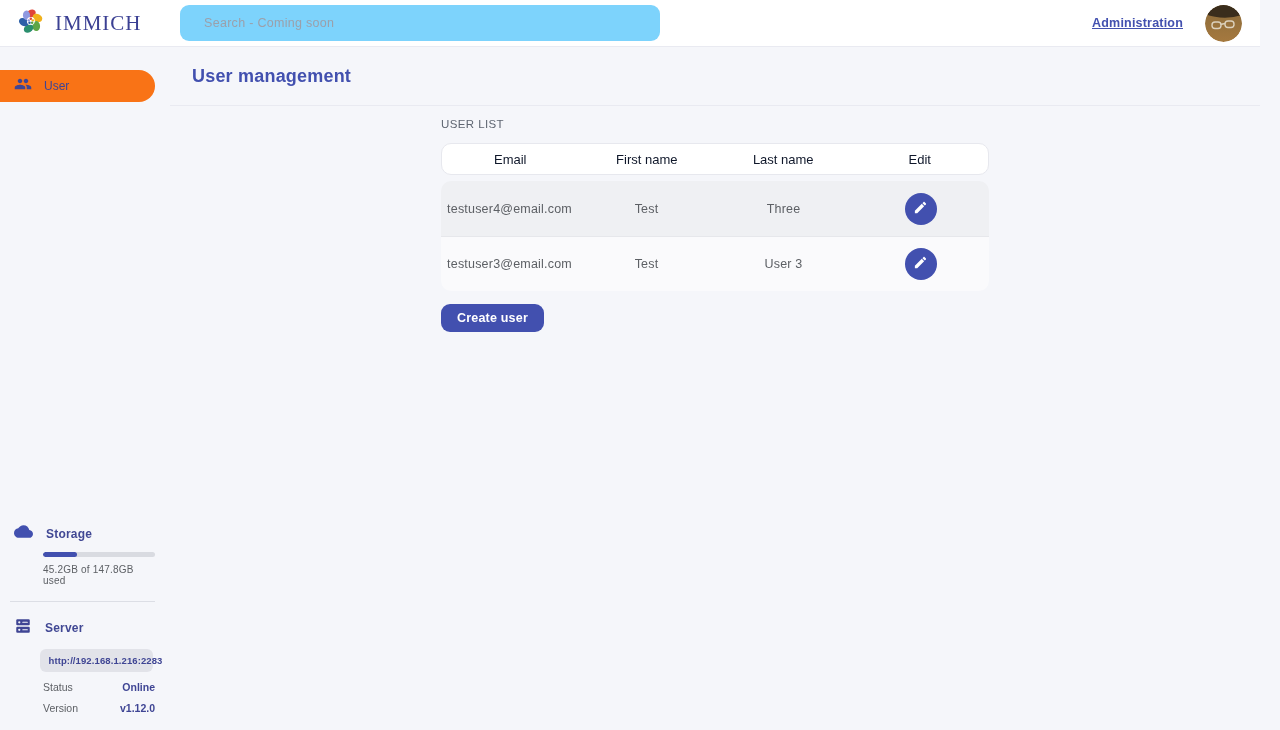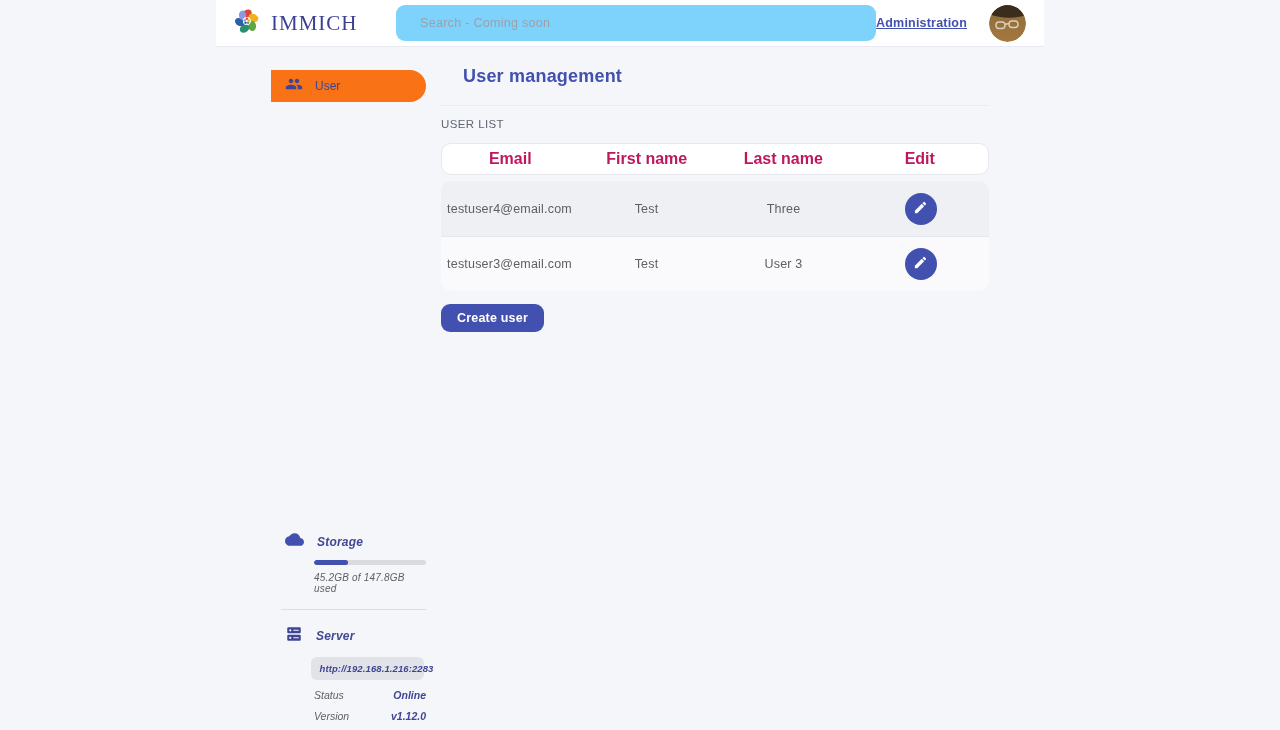--- a/index.html
+++ b/index.html
@@ -3,21 +3,21 @@
 <meta charset="utf-8">
 <style>
   * { margin:0; padding:0; box-sizing:border-box; }
   html,body { width:1280px; height:730px; }
   body {
     font-family:"Liberation Sans", sans-serif;
     background:#f5f6fa;
     color:#5d6065;
     overflow:hidden;
   }
-  .app { width:1260px; height:730px; display:flex; flex-direction:column;align-items:center; }
+  .app { width:1260px; height:730px; display:flex; flex-direction:column; }
 
   
   .topbar {
     height:47px; background:#ffffff; border-bottom:1px solid #e9eaf1;
     display:flex; align-items:center; padding:0 16px; flex:0 0 auto;
   }
   .brand { display:flex; align-items:center; gap:9px; width:164px; flex:0 0 auto; }
   .wordmark {
     font-family:"Liberation Serif", serif; font-size:21px; letter-spacing:1px;
     color:#3b4093; font-weight:400;
@@ -42,21 +42,21 @@
   
   .content { flex:1; display:flex; min-height:0; }
   .sidebar { width:170px; flex:0 0 auto; position:relative; }
   .nav-pill {
     margin-top:23px; width:155px; height:32px; background:#f97316;
     border-radius:0 16px 16px 0; display:flex; align-items:center;
     padding-left:14px; gap:12px; cursor:pointer;
   }
   .nav-pill .label { font-size:12px; font-weight:500; color:#3f4594; }
 
-  .sidebar-bottom { position:absolute; left:0; right:15px; bottom:8px;font-style:italic; }
+  .sidebar-bottom { position:absolute; left:0; right:15px; bottom:16px; }
   .side-sec-title { display:flex; align-items:center; gap:13px; padding-left:14px; }
   .side-sec-title .t { font-size:12px; font-weight:700; color:#414894; letter-spacing:.2px; }
   .progress-track {
     margin:7px 0 0 43px; width:112px; height:5px; background:#d9dbe1; border-radius:3px; overflow:hidden;
   }
   .progress-fill { height:100%; background:#4250af; border-radius:3px; width:30%; }
   .storage-caption { margin:7px 0 0 43px; font-size:10px; color:#5d6065; letter-spacing:.2px; }
   .side-divider { border:none; border-top:1px solid #dcdee5; margin:15px 0 15px 10px; }
   .server-url-pill {
     margin:10px 0 0 40px; width:113px; height:23px; background:#e2e3e9; border-radius:6px;
@@ -71,21 +71,21 @@
   main { flex:1; display:flex; flex-direction:column; min-width:0; }
   .title-bar { height:59px; border-bottom:1px solid #e9eaf1; display:flex; align-items:center; padding-left:22px; flex:0 0 auto; }
   .page-title { font-size:18px; font-weight:600; color:#4250af; letter-spacing:.2px; }
   .main-inner { width:548px; margin:0 auto; padding-top:12px; }
   .section-label { font-size:11.5px; color:#5f6672; letter-spacing:.4px; margin-bottom:13px; }
 
   .user-table-head {
     height:32px; background:#ffffff; border:1px solid #e7e8ee; border-radius:10px;
     display:grid; grid-template-columns:repeat(4,1fr); align-items:center;
   }
-  .user-table-head .th { text-align:center; font-size:16px; font-weight:700; color:#be185d; }
+  .user-table-head .th { text-align:center; font-size:13px; font-weight:400; color:#0f172a; }
   .user-table-body { margin-top:6px; border-radius:10px; overflow:hidden; }
   .user-row {
     height:55px; display:grid; grid-template-columns:repeat(4,1fr); align-items:center;
   }
   .user-row:nth-child(odd) { background:#eff0f3; }
   .user-row:nth-child(even) { background:#fafafc; }
   .user-row + .user-row { border-top:1px solid #e6e7eb; }
   .user-row .td { text-align:center; font-size:12.5px; color:#5d6065; letter-spacing:.2px; }
   .edit-cell { display:flex; justify-content:center; }
   .edit-btn {

